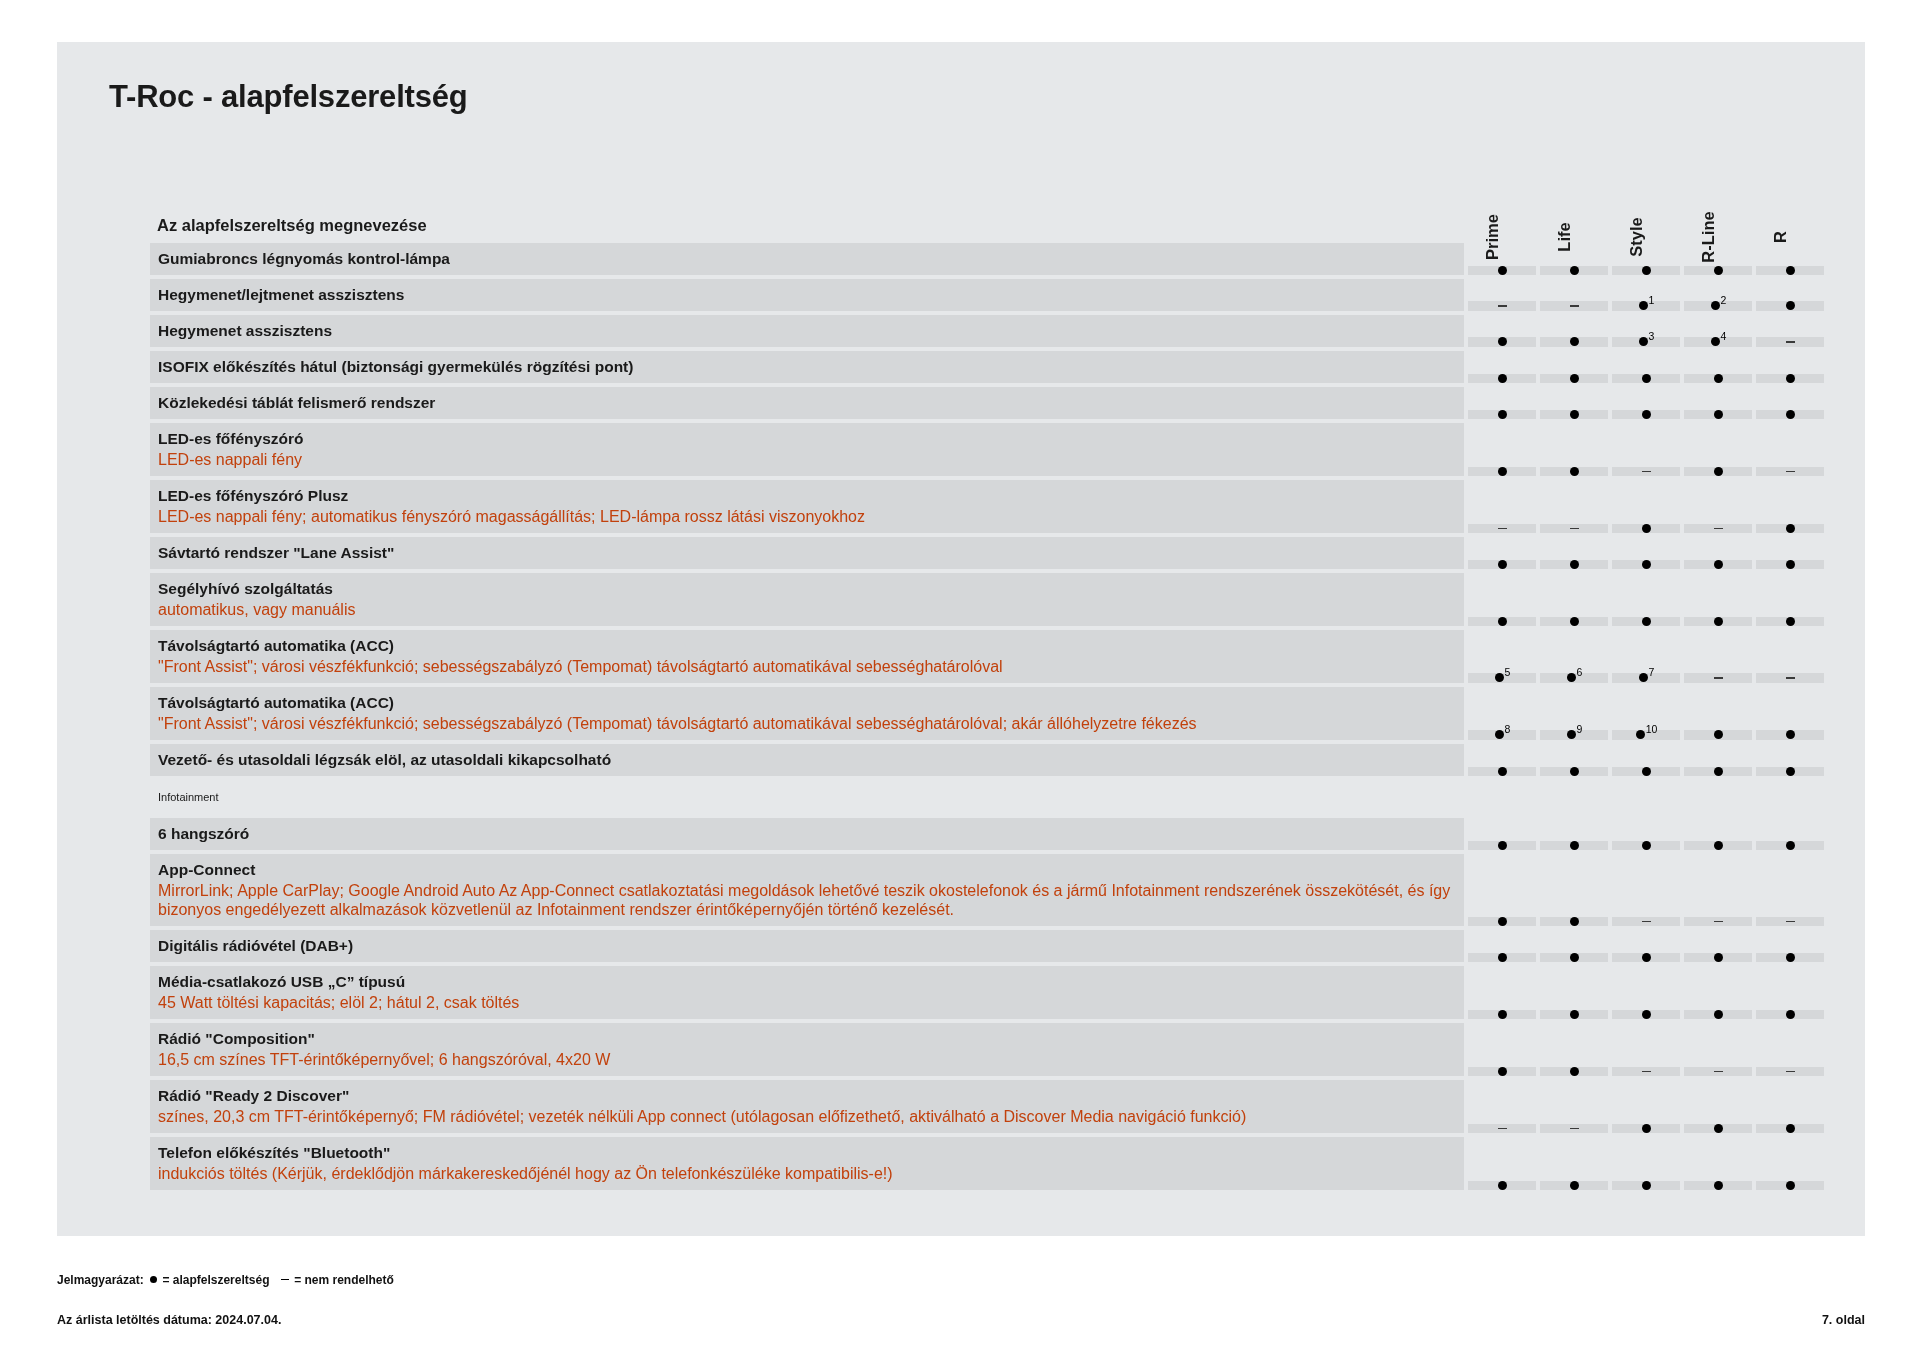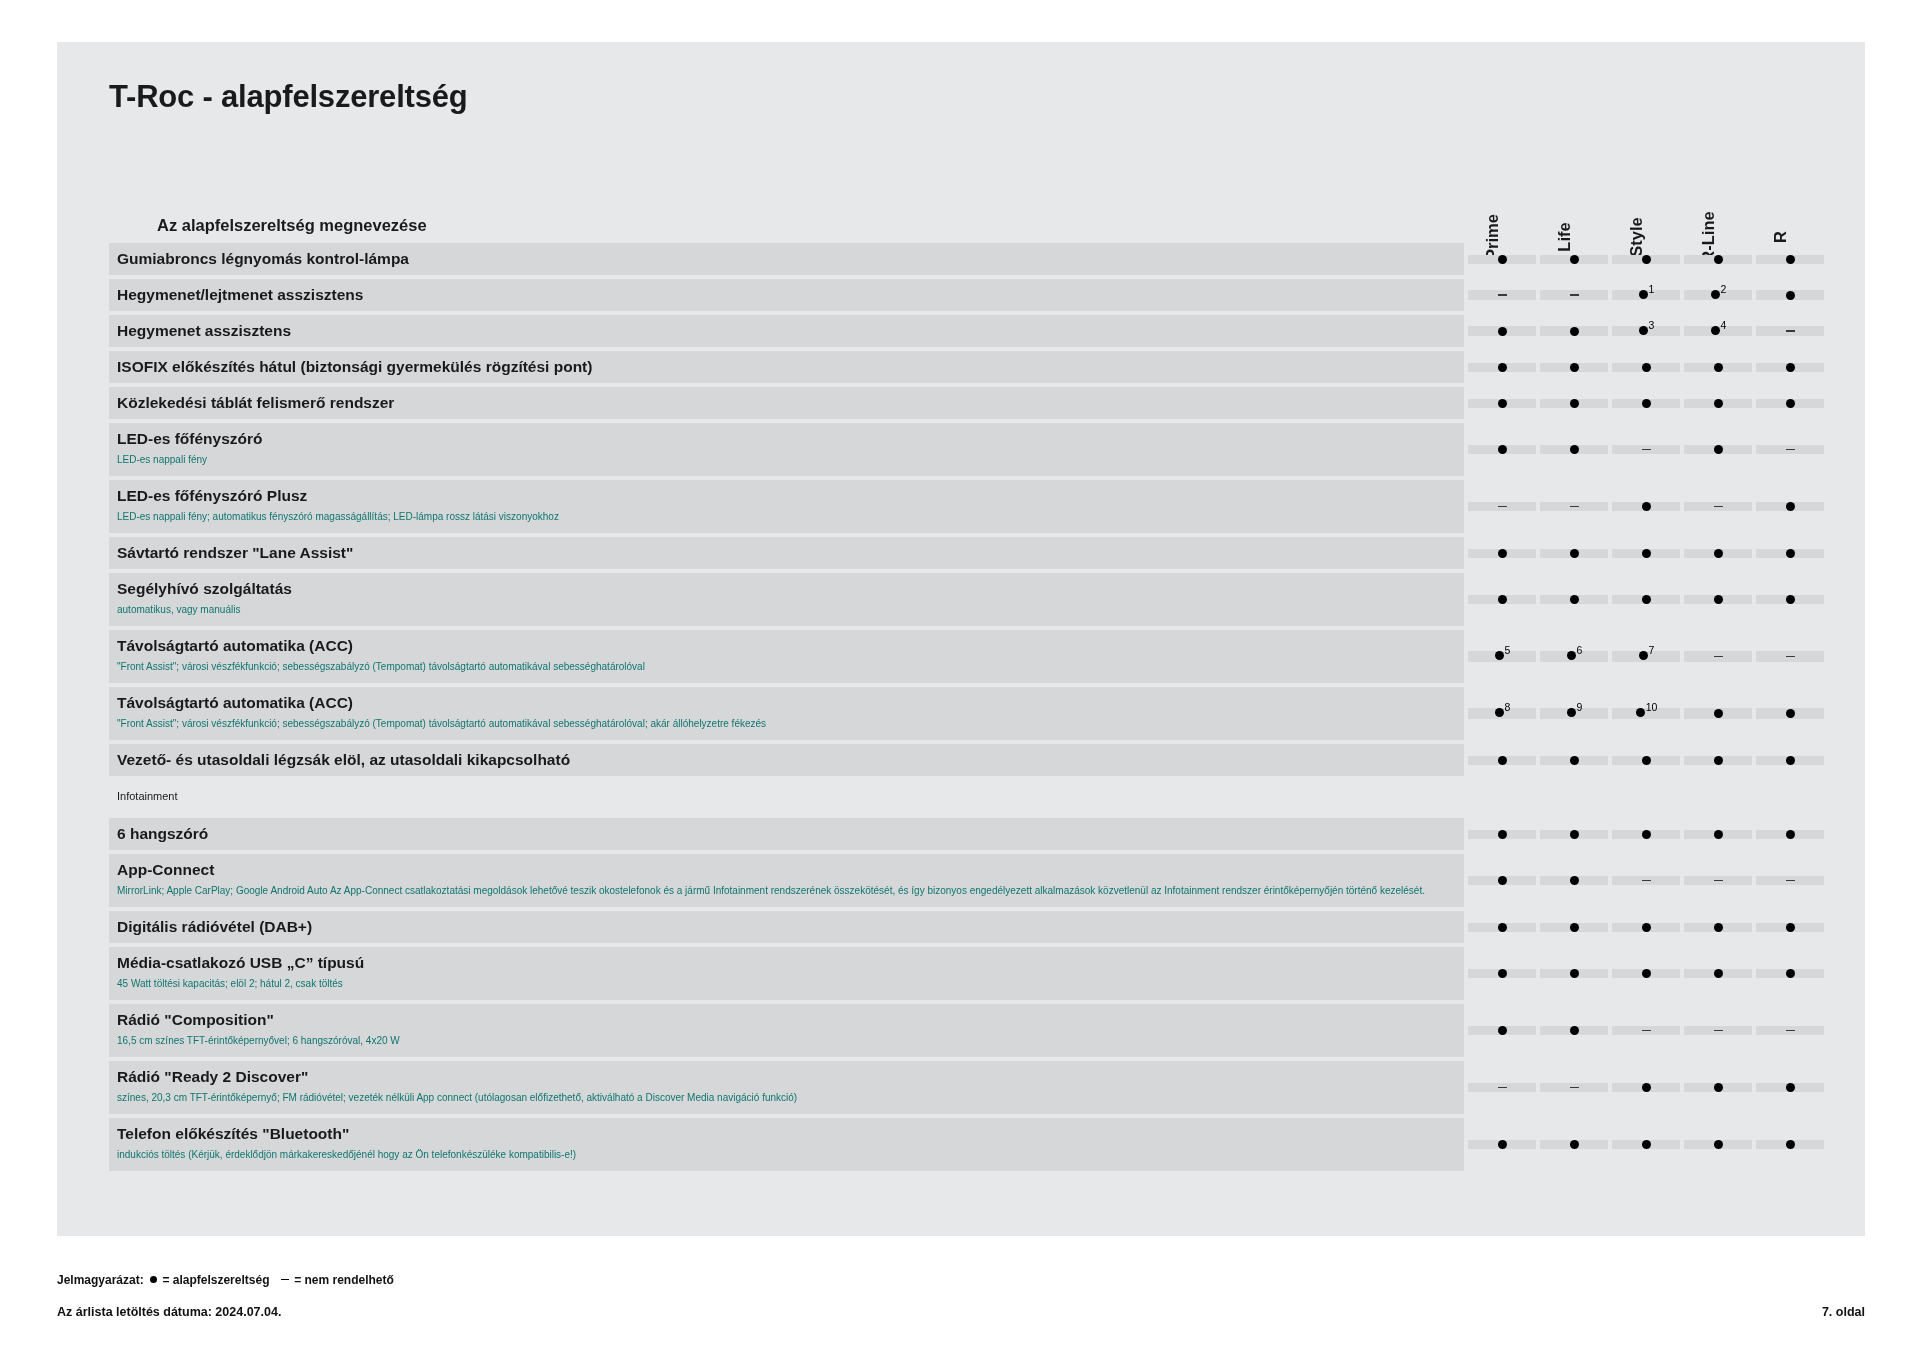--- a/index.html
+++ b/index.html
@@ -92,23 +92,24 @@
     font-size: 16.5px;
     font-weight: bold;
     color: #1a1a1a;
     bottom: 6px;
   }
 
   .rows { position: relative; }
 
   .row {
     display: flex;
-    align-items: center;
+    align-items: flex-end;
     margin-bottom: 4px;
     min-height: 30px;
+    margin-left: 41px;
   }
   .row .label-cell {
     flex: 1 1 auto;
     background: #d5d7d9;
     padding: 6px 0 7px 8px;
     box-sizing: border-box;
     display: flex;
     flex-direction: column;
     justify-content: center;
   }
@@ -164,23 +165,23 @@
     align-items: flex-start;
   }
 
   .r-title {
     font-size: 15.5px;
     font-weight: bold;
     color: #1a1a1a;
     line-height: 19px;
   }
   .r-sub {
-    font-size: 10px;
+    font-size: 16px;
     font-weight: normal;
-    color: #0f766e;
+    color: #c2410c;
     line-height: 19px;
     margin-top: 2px;
   }
   .sec-title {
     font-size: 11px;
     font-weight: normal;
     color: #1a1a1a;
     line-height: 19px;
   }
 
@@ -208,21 +209,21 @@
   }
   .legend .ldash {
     display: inline-block;
     width: 8px;
     height: 1.5px;
     background: #000;
     vertical-align: middle;
     margin: 0 2px 3px 8px;
   }
   .footer-row2 {
-    margin-top: 16px;
+    margin-top: 24px;
     display: flex;
     justify-content: space-between;
     align-items: baseline;
   }
   .date-text, .page-text {
     font-size: 12.5px;
     font-weight: bold;
     color: #111;
   }
 </style>

